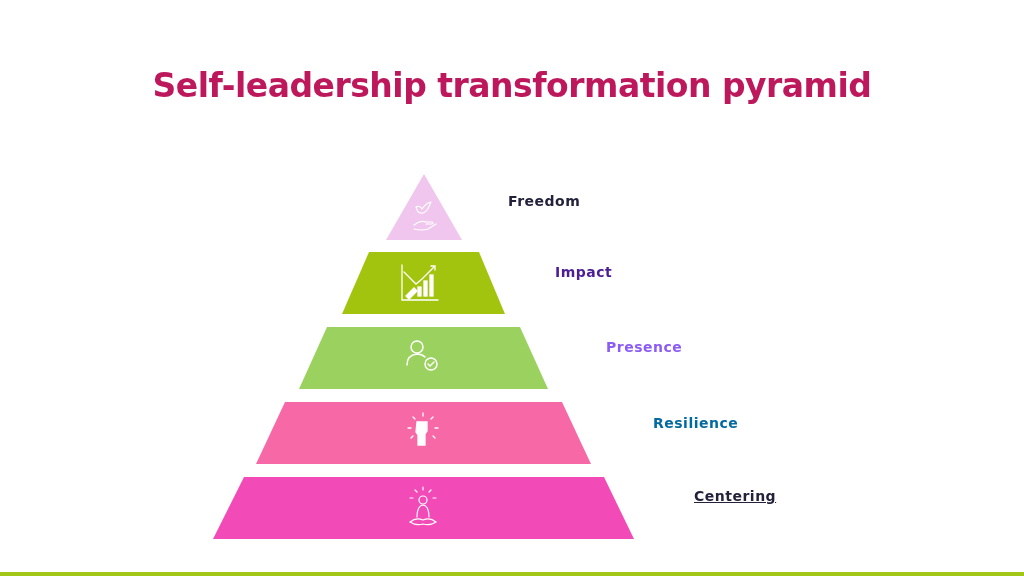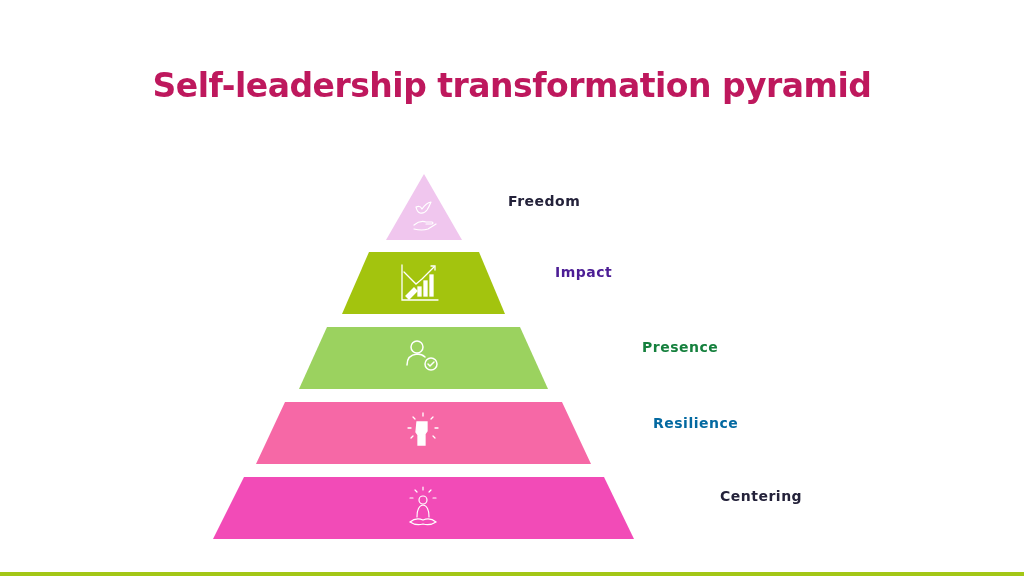--- a/index.html
+++ b/index.html
@@ -61,17 +61,17 @@
       <circle cx="423" cy="500" r="4"></circle>
       <path d="M417,517 q0,-11 6,-12 q6,1 6,12"></path>
       <path d="M410,522 q6,-5 13,-2 q7,-3 13,2 q-6,4 -13,2 q-7,2 -13,-2 z"></path>
       <path d="M423,487 v3 M415,490 l2,2 M431,490 l-2,2 M410,498 h3 M433,498 h3"></path>
     </g>
   </g>
 </svg>
 
 <div class="label" style="left: 508px; top: 193px; color: rgb(36, 34, 58);">Freedom</div>
 <div class="label" style="left: 555px; top: 264px; color: #4c1d95;">Impact</div>
-<div class="label" style="left: 642px; top: 339px; color: #15803d;">Presence</div>
+<div class="label" style="left: 606px; top: 339px; color: #8b5cf6;">Presence</div>
 <div class="label" style="left: 653px; top: 415px; color: #0369a1;">Resilience</div>
-<div class="label" style="left: 720px; top: 488px; color: rgb(36, 34, 58);">Centering</div>
+<div class="label" style="left: 694px; top: 488px; color: rgb(36, 34, 58); text-decoration: underline;">Centering</div>
 
 <div class="bottom-bar" style="background: rgb(163, 199, 22);"></div>
 
 </body></html>

